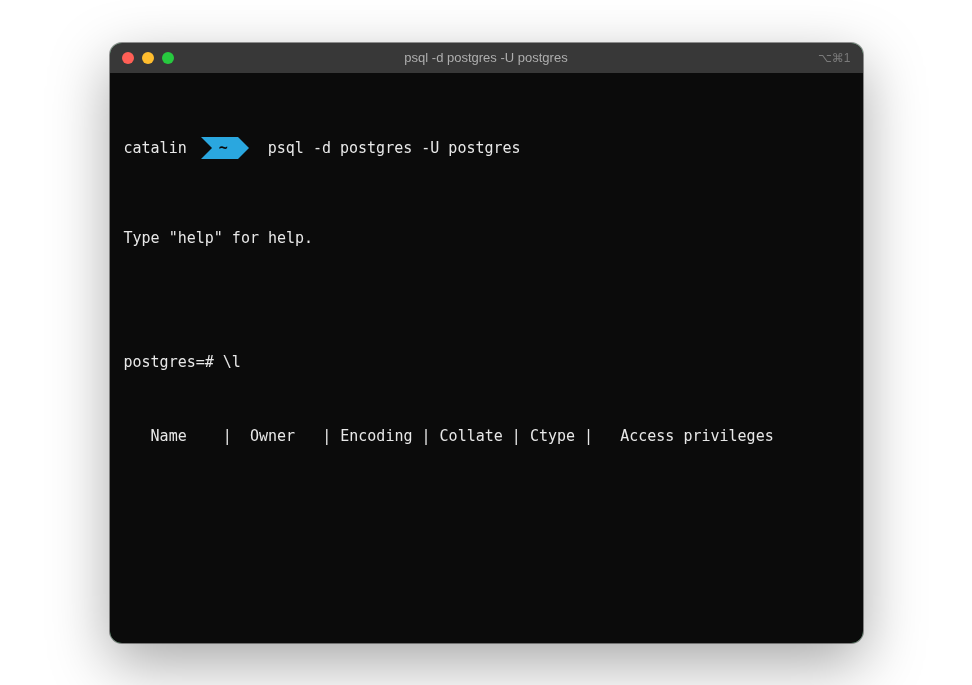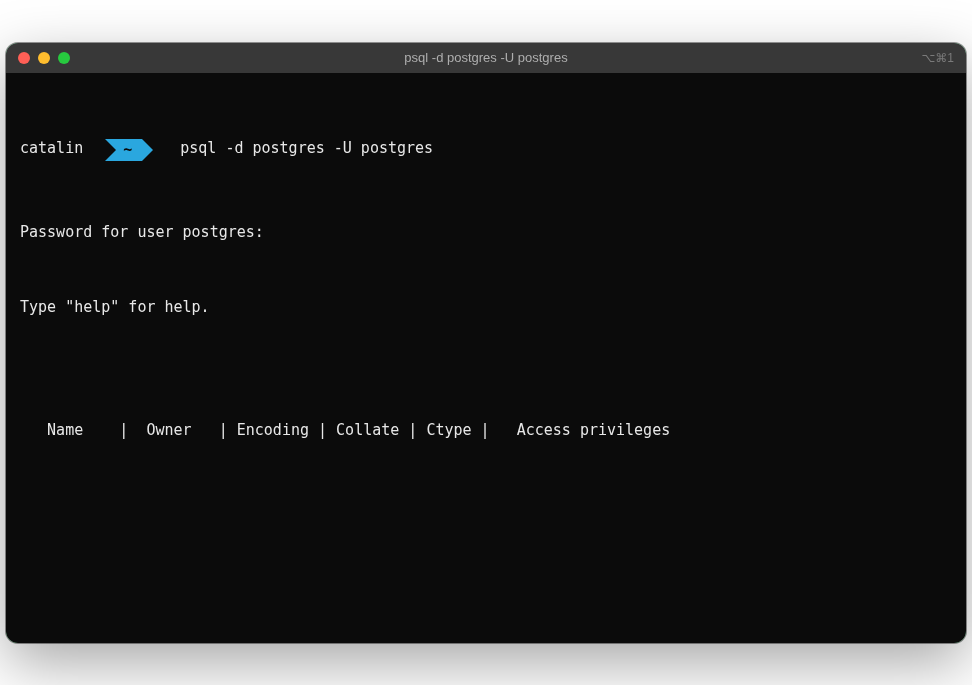--- a/index.html
+++ b/index.html
@@ -6,21 +6,21 @@
     body {
       width: 972px;
       height: 685px;
       background: #ffffff;
       display: flex;
       align-items: center;
       justify-content: center;
       font-family: 'Menlo', 'Monaco', 'Consolas', monospace;
     }
     .window {
-      width: 960px;
+      width: 753px;
       height: 600px;
       background: #86efac;
       border-radius: 12px;
       overflow: hidden;
       box-shadow: 0 20px 60px rgba(0,0,0,0.35), 0 0 0 1px rgba(0,0,0,0.4);
       display: flex;
       flex-direction: column;
     }
     .titlebar {
       height: 30px;
@@ -64,23 +64,23 @@
       padding: 14px 14px;
       background: #0b0b0b;
       color: #e8e8e8;
       font-size: 15px;
       line-height: 1.65;
       white-space: pre;
       overflow: hidden;
     }
     .prompt-line {
       display: flex;
-      align-items: flex-end;
-      gap: 16px;
-      margin-bottom: 10px;
+      align-items: center;
+      gap: 8px;
+      margin-bottom: 16px;
     }
     .prompt-user {
       color: #e8e8e8;
       padding-right: 6px;
     }
     .prompt-badge {
       position: relative;
       display: inline-flex;
       align-items: center;
       height: 22px;
@@ -136,23 +136,23 @@
   </div>
 
   <div class="terminal">
     <div class="prompt-line">
       <span class="prompt-user">catalin</span>
       <span class="prompt-badge">
         <span class="prompt-badge-body">~</span>
       </span>
       <span class="prompt-cmd">psql -d postgres -U postgres</span>
     </div>
-    <span class="line">Password for user postgres:</span>
     <span class="line">Type "help" for help.</span>
     <span class="line"></span>
+    <span class="line">postgres=# \l</span>
     <span class="line">   Name    |  Owner   | Encoding | Collate | Ctype |   Access privileges   </span>
     
     
     
     
     
     
     
     <span class="line"></span>
     

